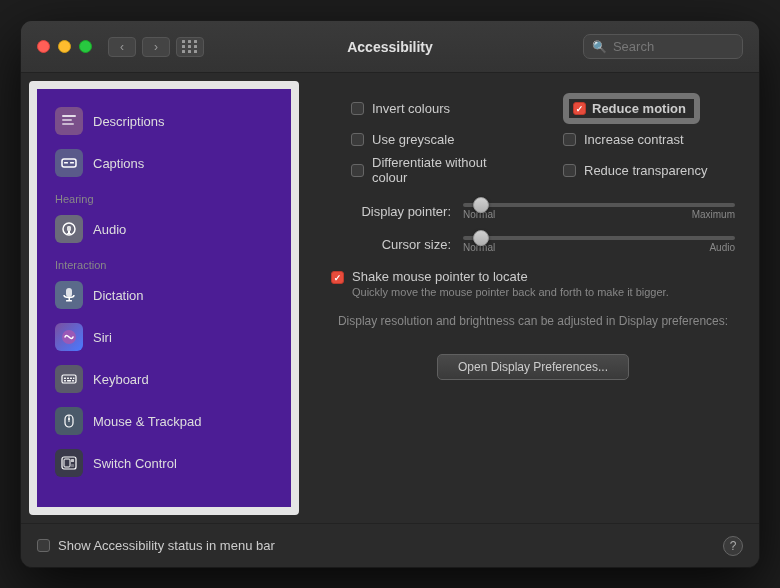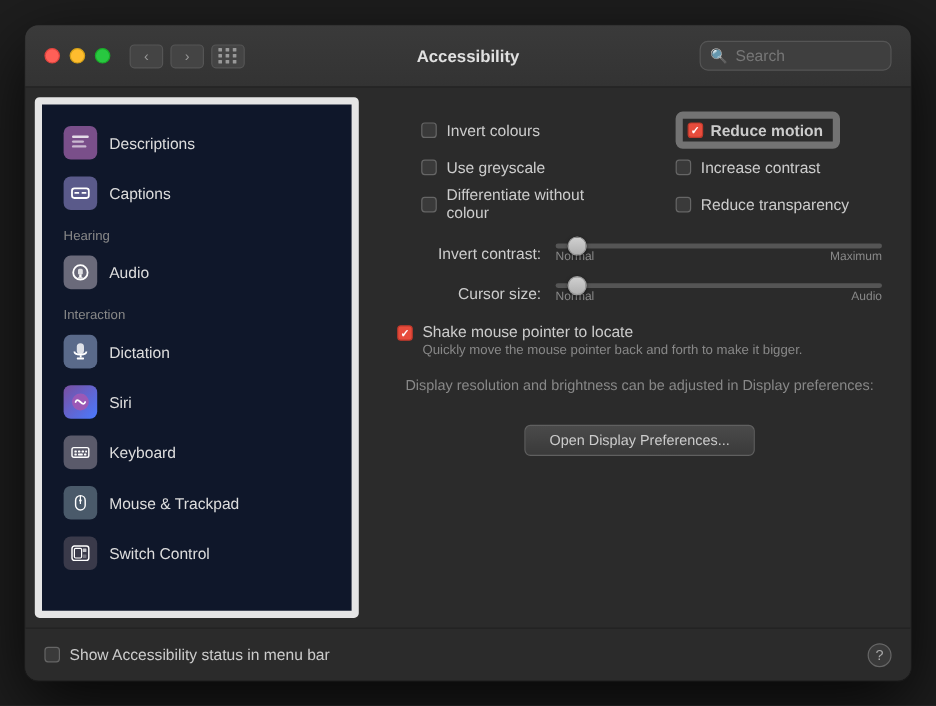--- a/index.html
+++ b/index.html
@@ -131,26 +131,26 @@
     
     .content {
       display: flex;
       flex: 1;
       overflow: hidden;
     }
 
     
     .sidebar {
       width: 270px;
-      background: #0f172a;
+      background: #4c1d95;
       border-right: 1px solid #222;
       padding: 12px 8px;
       overflow-y: auto;
       flex-shrink: 0;
-      border: 6px solid #e5e5e5;
+      border: 8px solid #e5e5e5;
       border-radius: 4px;
       margin: 8px;
     }
 
     .sidebar-item {
       display: flex;
       align-items: center;
       padding: 6px 10px;
       border-radius: 6px;
       cursor: pointer;
@@ -546,21 +546,21 @@
           <label>Differentiate without colour</label>
         </div>
         <div class="checkbox-row">
           <div class="cb"></div>
           <label>Reduce transparency</label>
         </div>
       </div>
 
       <div class="slider-section">
         <div class="slider-row">
-          <span class="slider-label">Invert contrast:</span>
+          <span class="slider-label">Display pointer:</span>
           <div class="slider-container">
             <div class="slider-track">
               <div class="slider-thumb" style="left: 10px;"></div>
             </div>
             <div class="slider-labels">
               <span class="slider-min">Normal</span>
               <span class="slider-max">Maximum</span>
             </div>
           </div>
         </div>

